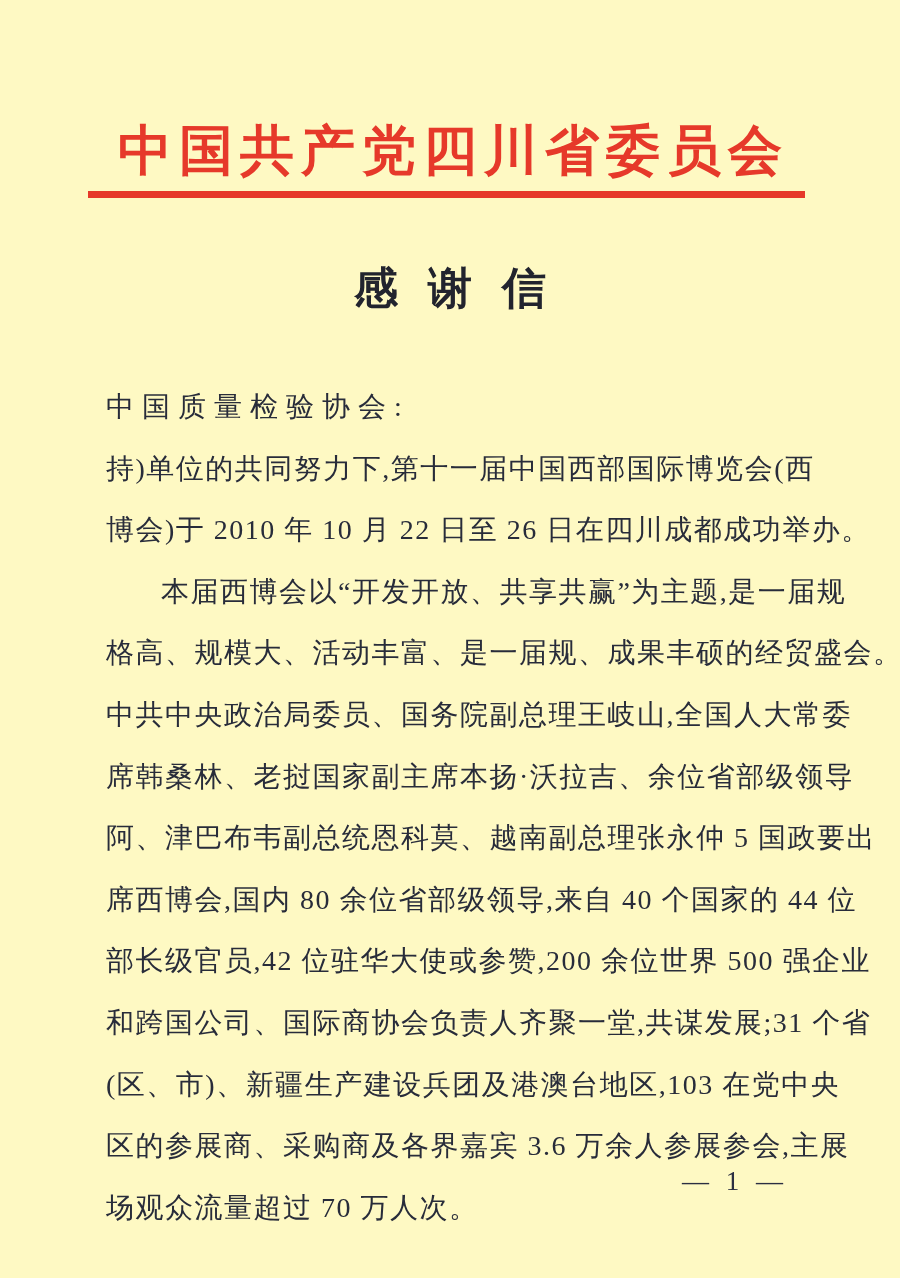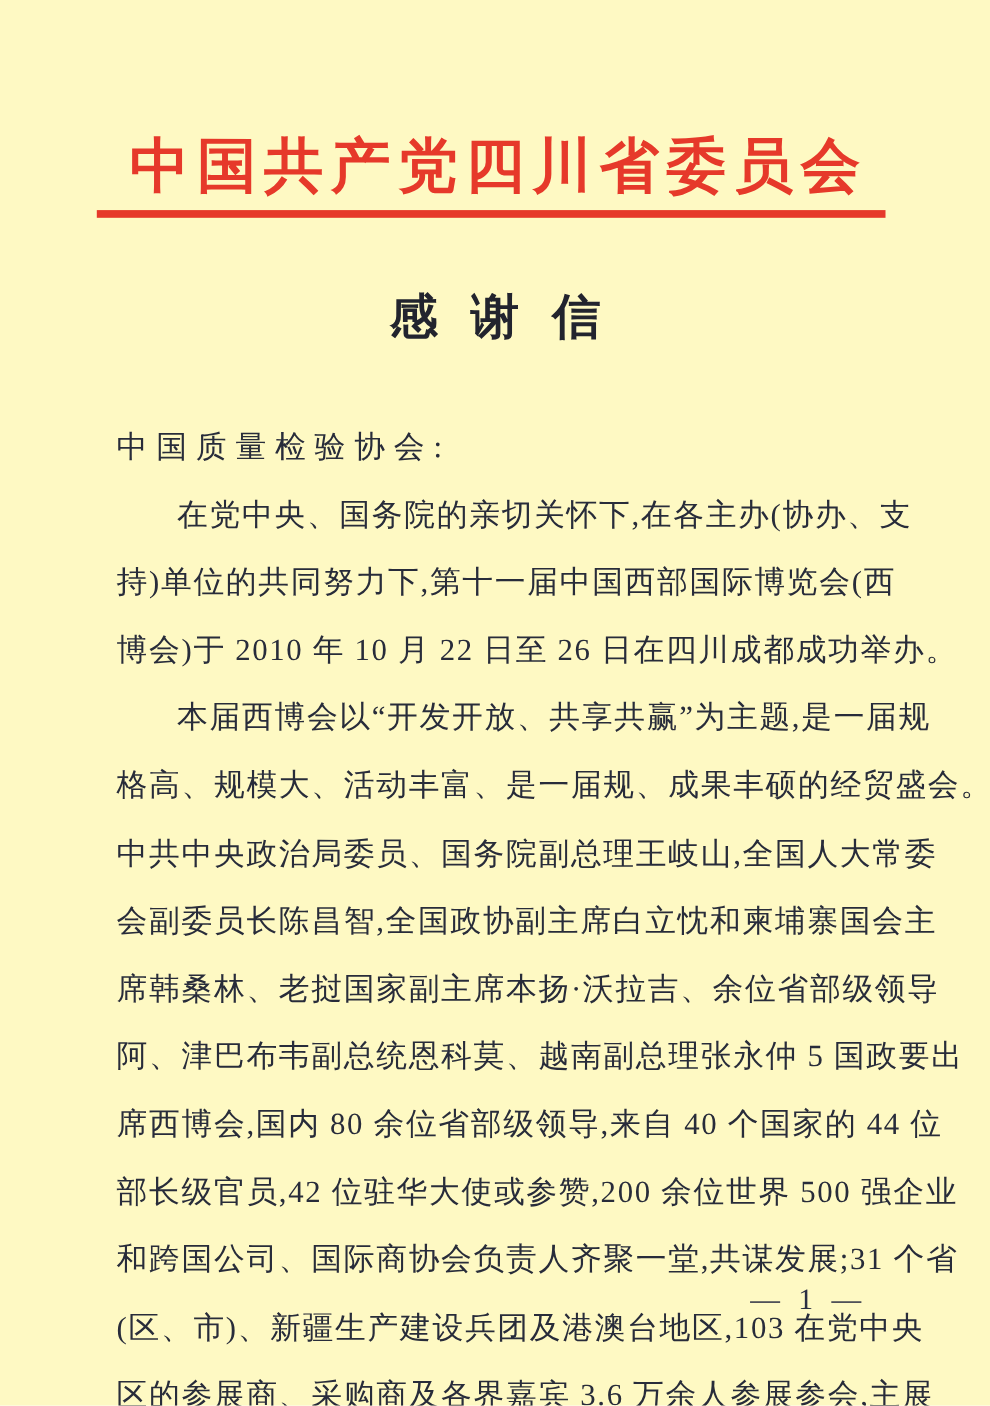--- a/index.html
+++ b/index.html
@@ -84,27 +84,25 @@
   <header>
     <div class="org-name">中国共产党四川省委员会</div>
     <div class="rule"></div>
   </header>
 
   <h1 class="letter-title">感谢信</h1>
 
   <main class="body-block">
 
   <p class="line no-just salutation">中国质量检验协会:</p>
-      <p class="line start-p">在党中央、国务院的亲切关怀下,在各主办(协办、支</p>
       <p class="line">持)单位的共同努力下,第十一届中国西部国际博览会(西</p>
       <p class="line">博会)于 2010 年 10 月 22 日至 26 日在四川成都成功举办。</p>
       <p class="line start-p">本届西博会以“开发开放、共享共赢”为主题,是一届规</p>
       <p class="line">格高、规模大、活动丰富、是一届规、成果丰硕的经贸盛会。</p>
       <p class="line">中共中央政治局委员、国务院副总理王岐山,全国人大常委</p>
-      <p class="line">会副委员长陈昌智,全国政协副主席白立忱和柬埔寨国会主</p>
       <p class="line">席韩桑林、老挝国家副主席本扬·沃拉吉、余位省部级领导</p>
       <p class="line">阿、津巴布韦副总统恩科莫、越南副总理张永仲 5 国政要出</p>
       <p class="line">席西博会,国内 80 余位省部级领导,来自 40 个国家的 44 位</p>
       <p class="line">部长级官员,42 位驻华大使或参赞,200 余位世界 500 强企业</p>
       <p class="line">和跨国公司、国际商协会负责人齐聚一堂,共谋发展;31 个省</p>
       <p class="line">(区、市)、新疆生产建设兵团及港澳台地区,103 在党中央</p>
       <p class="line">区的参展商、采购商及各界嘉宾 3.6 万余人参展参会,主展</p>
       <p class="line no-just">场观众流量超过 70 万人次。</p>
     </main>
 

